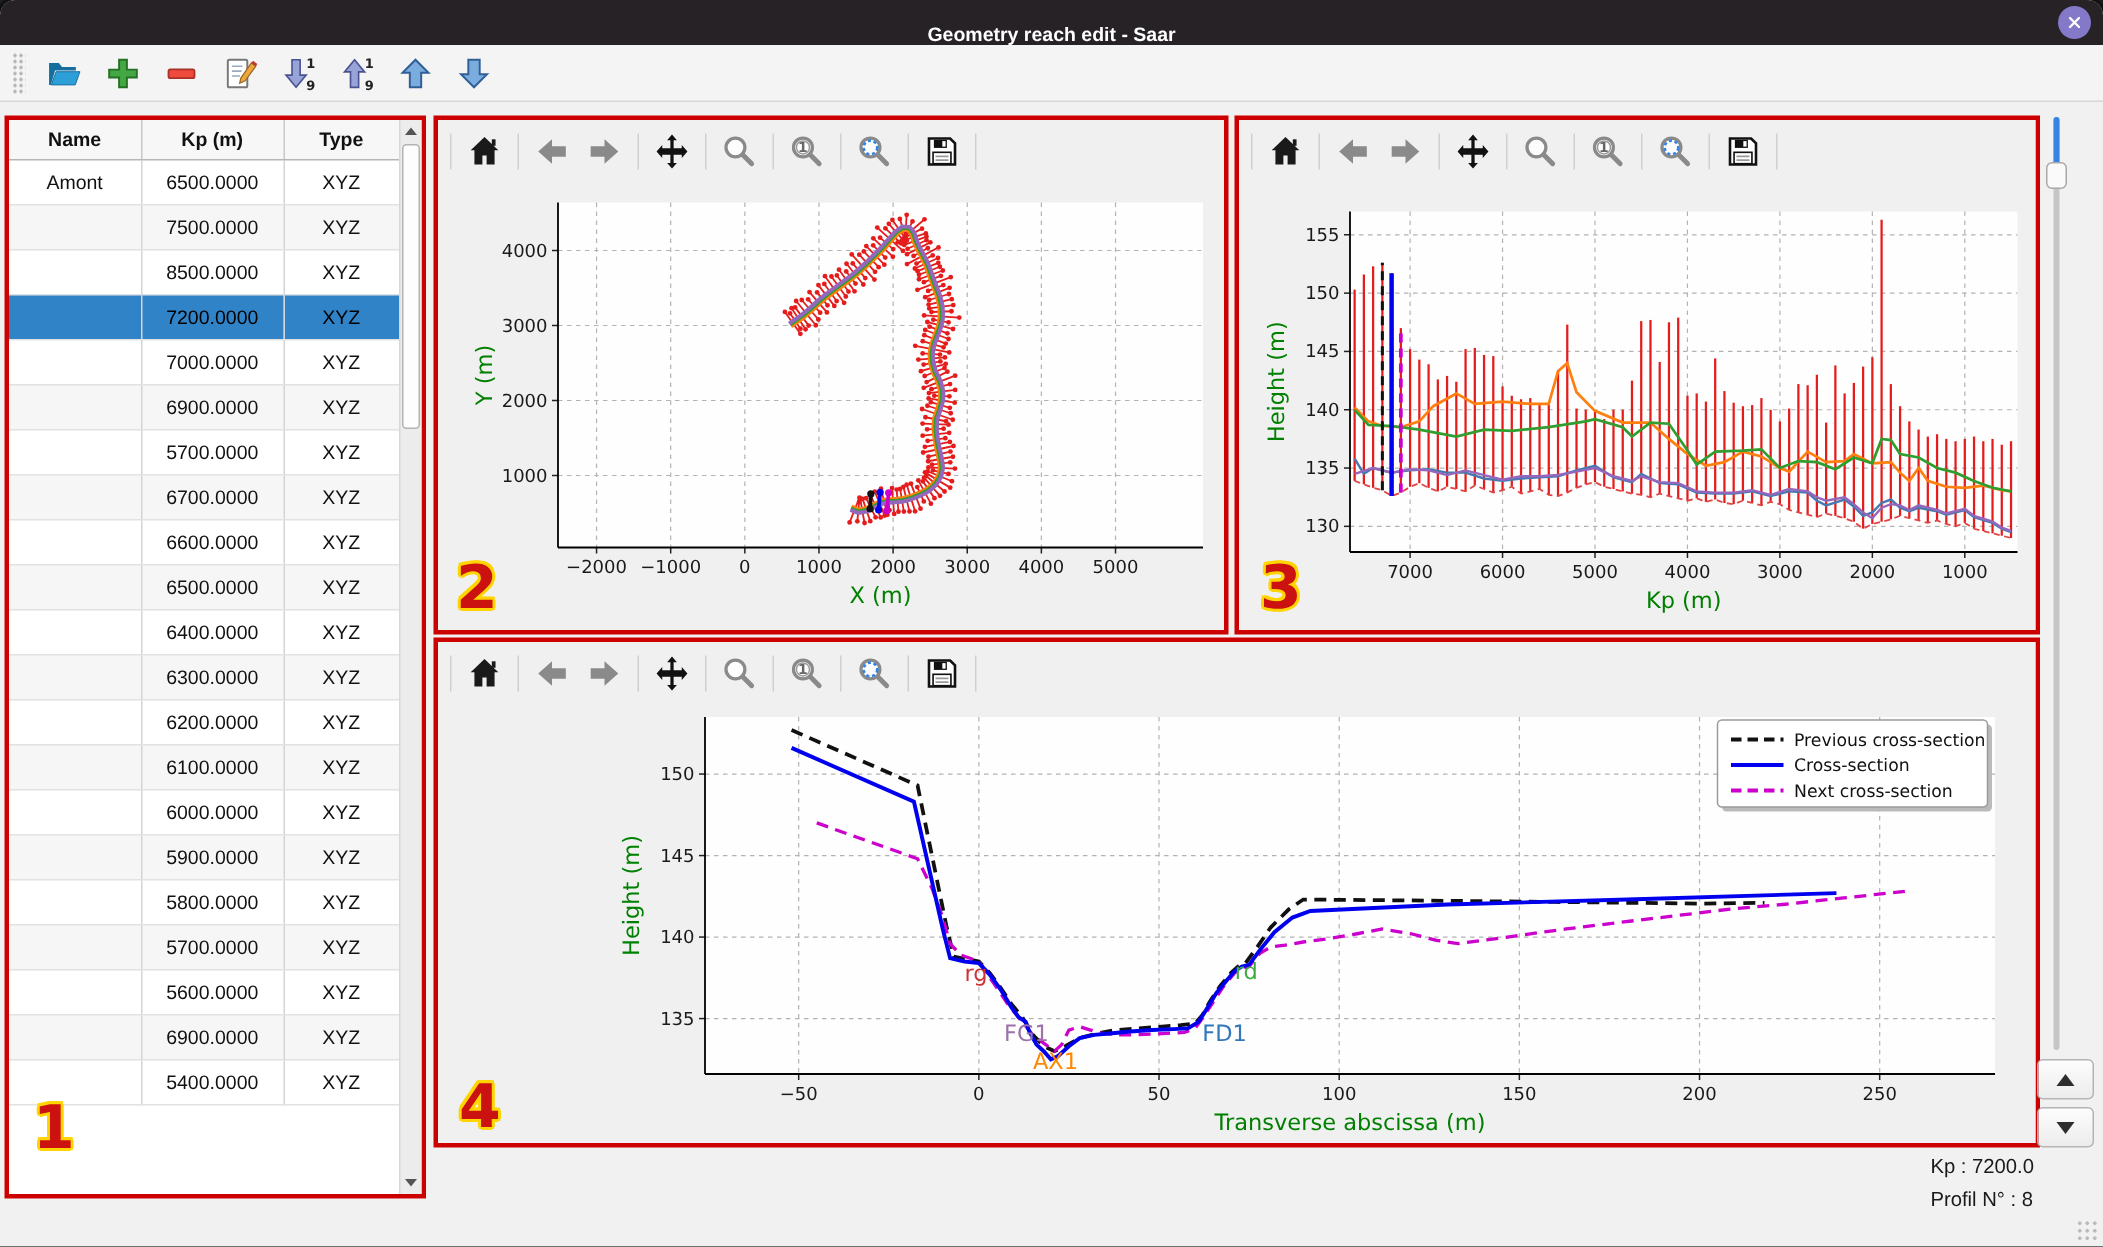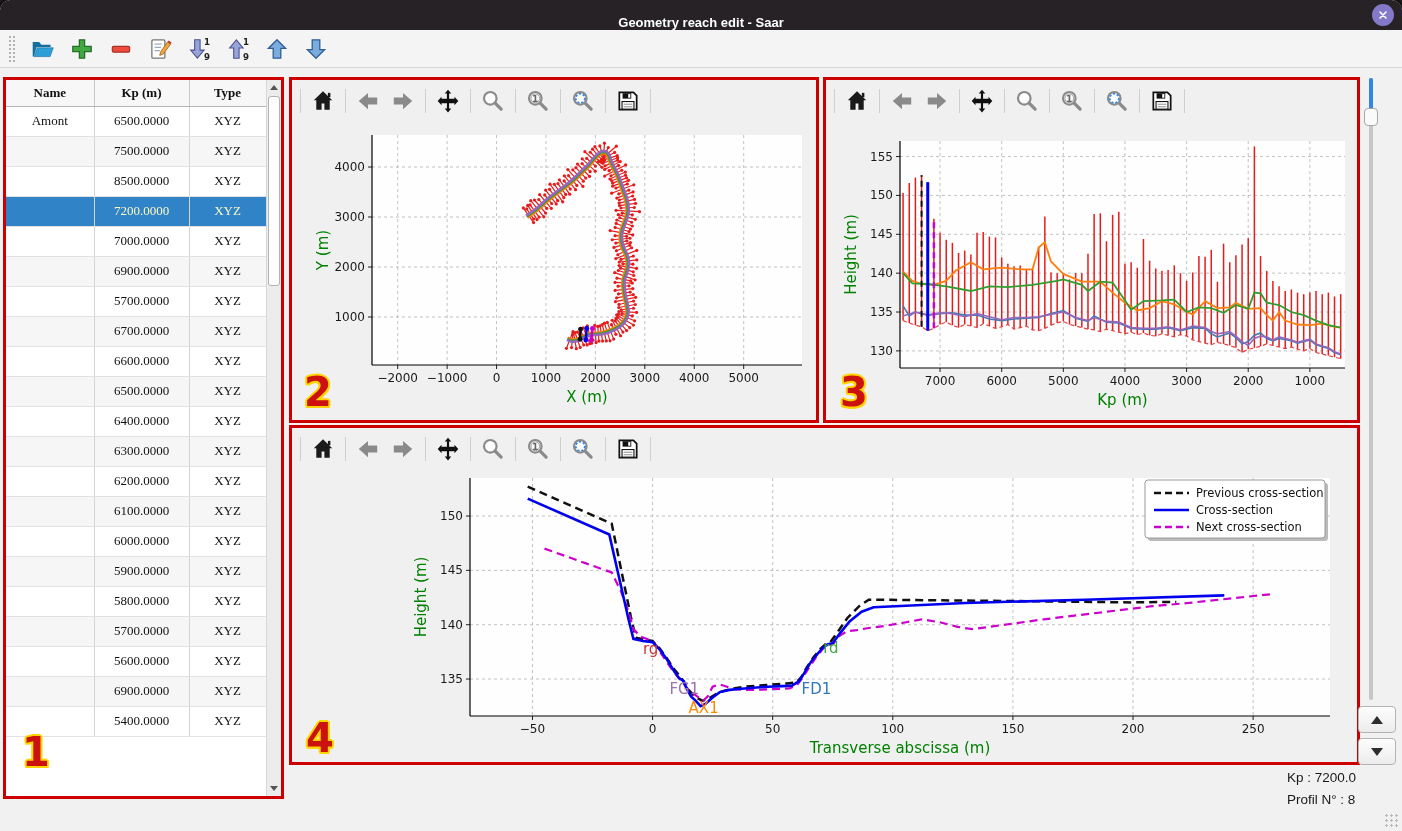--- a/index.html
+++ b/index.html
@@ -25,26 +25,26 @@
   #panel-profile{left:823px;top:9px;width:537px;height:346px;}
   #panel-xsec{left:289px;top:357px;width:1071px;height:340px;}
   .mpl-toolbar{height:42px;background:#f0f0f0;display:flex;align-items:center;gap:9px;padding-left:8px;}
   .mpl-icon{width:26px;height:26px;display:inline-flex;cursor:pointer;}
   .mpl-icon svg{width:26px;height:26px;}
   .mpl-sep{width:1px;height:24px;background:#cfcfcf;}
   svg.figure{display:block;background:#f0f0f0;}
   svg text{font-family:"DejaVu Sans","Liberation Sans",sans-serif;}
   
   .tblwrap{position:absolute;left:0;top:0;right:15px;bottom:0;overflow:hidden;background:#fff;}
-  table.xs{border-collapse:collapse;width:100%;table-layout:fixed;font-size:13px;color:#111;font-family:Liberation Serif, serif;}
+  table.xs{border-collapse:collapse;width:100%;table-layout:fixed;font-size:13px;color:#111;}
   table.xs th{height:26px;background:#f7f7f7;border-bottom:1px solid #b5b5b5;border-right:1px solid #c9c9c9;
     font-weight:bold;font-size:13px;}
   table.xs td{height:30px;text-align:center;border-right:1px solid #d4d4d4;border-bottom:1px solid #e2e2e2;background:#fff;}
   table.xs tr:nth-child(even) td{background:#f6f6f6;}
-  table.xs tr.selected td{background:#3183c8;color:#fef9c3;}
+  table.xs tr.selected td{background:#3183c8;color:#000000;}
   .vsb{position:absolute;top:0;right:0;bottom:0;width:15px;background:#ececec;border-left:1px solid #d8d8d8;}
   .vsb-btn{position:absolute;left:0;width:14px;height:15px;display:flex;align-items:center;justify-content:center;cursor:pointer;}
   .tri-up{width:0;height:0;border-left:4px solid transparent;border-right:4px solid transparent;border-bottom:5px solid #555;}
   .tri-down{width:0;height:0;border-left:4px solid transparent;border-right:4px solid transparent;border-top:5px solid #555;}
   .vsb-thumb{position:absolute;left:1px;top:16px;width:12px;height:190px;background:#fdfdfd;
     border:1px solid #b3b3b3;border-radius:3px;cursor:pointer;}
   
   .pnum{position:absolute;font:bold 40px "DejaVu Sans",sans-serif;color:#cc1111;line-height:1;
     text-shadow:-2px 0 #ffd400,2px 0 #ffd400,0 -2px #ffd400,0 2px #ffd400,
       -1.5px -1.5px #ffd400,1.5px 1.5px #ffd400,-1.5px 1.5px #ffd400,1.5px -1.5px #ffd400;

